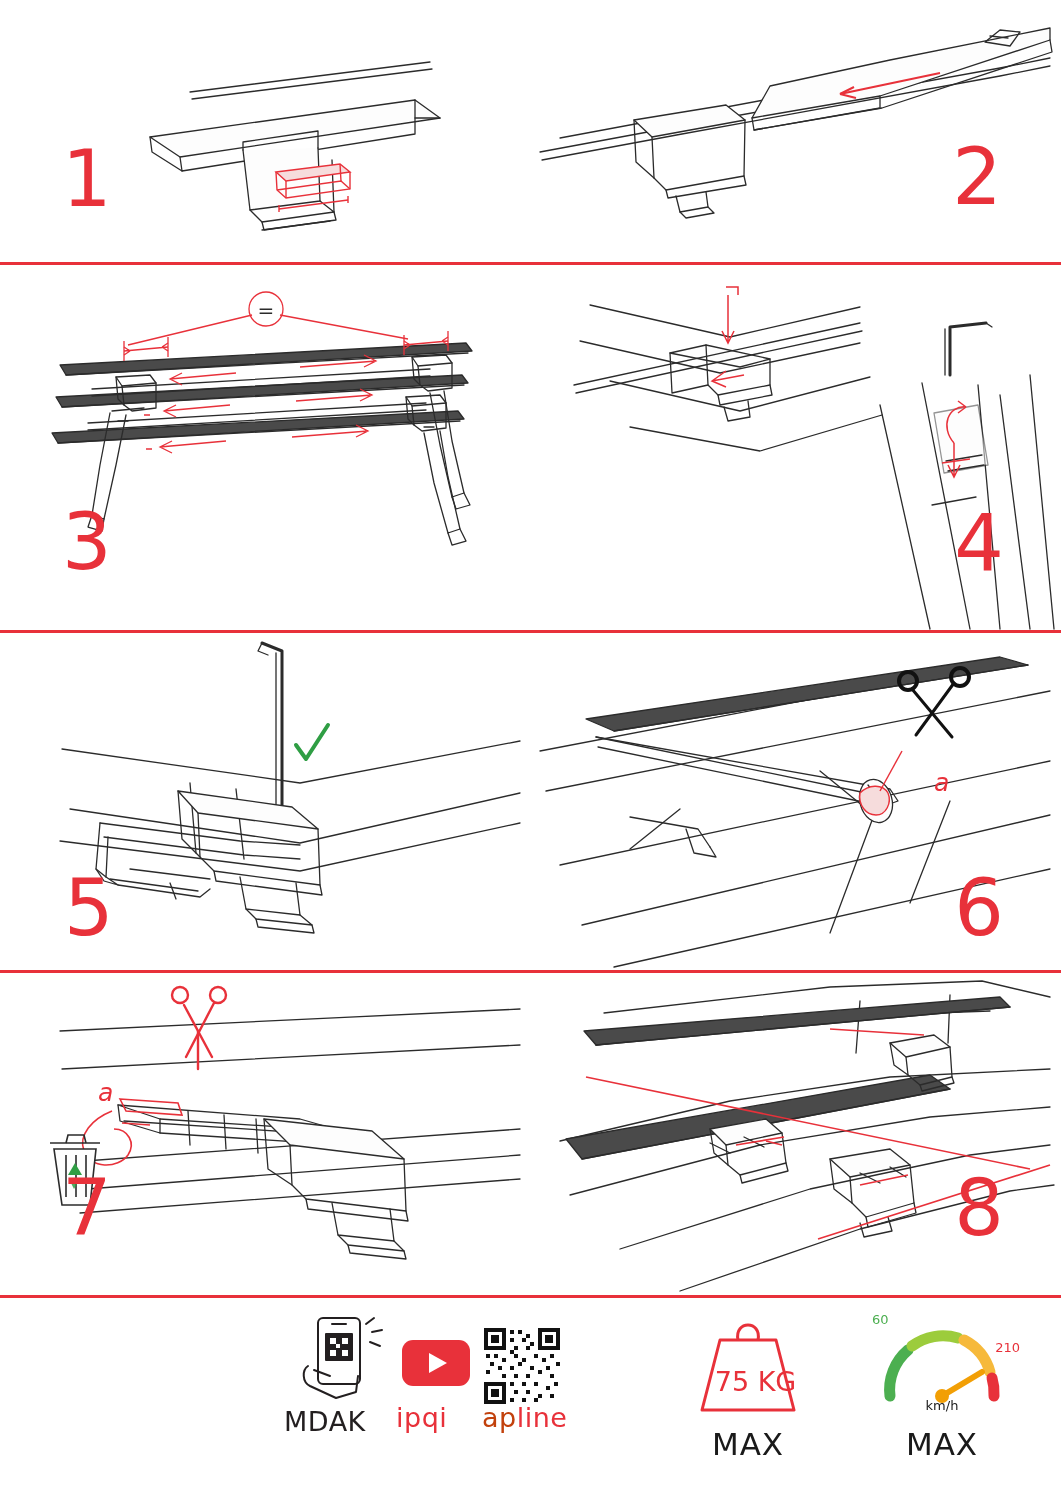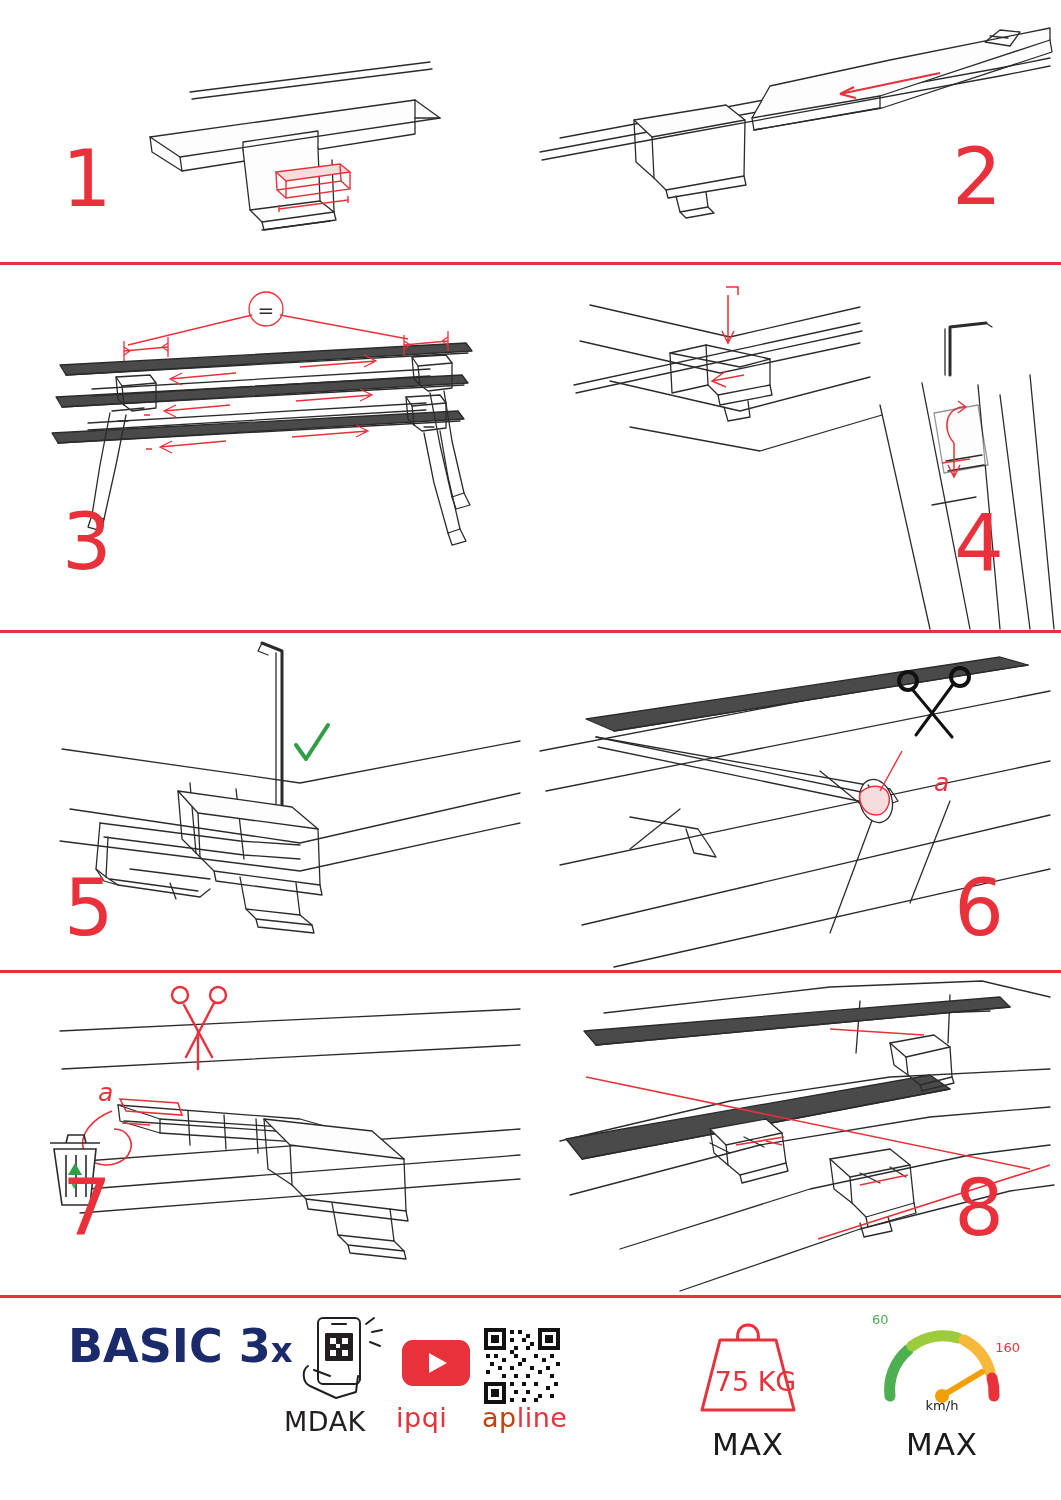--- a/index.html
+++ b/index.html
@@ -499,23 +499,20 @@
         <path d="M330 212 L378 202"></path>
         <path d="M236 168 L252 172"></path>
       </g>
     </svg>
     <div class="step-num" style="right:58px;top:196px;">8</div>
   </div>
 
   <div class="footer">
 
     <div class="brandblock">
-      <div class="brand-basic">
-        <span>BASIC 3</span><span class="x">x</span>
-      </div>
     </div>
 
     <div class="logo-cell" style="left:284px;top:16px;width:118px;">
       <svg width="118" height="88" viewBox="0 0 118 88">
         <g fill="none" stroke="#231f20" stroke-width="2" stroke-linejoin="round" stroke-linecap="round">
           <rect x="34" y="4" width="42" height="66" rx="5" fill="#ffffff"></rect>
           <path d="M48 10 L62 10"></path>
           <rect x="42" y="20" width="26" height="26" fill="#231f20"></rect>
           <path d="M24 52 C 18 56 18 68 26 72 L52 84 L72 78 L74 62"></path>
           <path d="M30 56 L46 62"></path>
@@ -631,20 +628,20 @@
       <div style="position:relative;width:160px;height:110px;">
         <svg width="160" height="110" viewBox="0 0 160 110">
           <path d="M28 86 A 52 52 0 0 1 46 40" fill="none" stroke="#4caf50" stroke-width="11" stroke-linecap="round"></path>
           <path d="M50 36 A 52 52 0 0 1 96 28" fill="none" stroke="#9ccc3c" stroke-width="11" stroke-linecap="round"></path>
           <path d="M102 30 A 52 52 0 0 1 128 62" fill="none" stroke="#f6b93b" stroke-width="11" stroke-linecap="round"></path>
           <path d="M130 68 A 52 52 0 0 1 132 86" fill="none" stroke="#e8313a" stroke-width="11" stroke-linecap="round"></path>
           <circle cx="80" cy="86" r="7" fill="#f29f05"></circle>
           <path d="M80 86 L120 62" stroke="#f29f05" stroke-width="6" stroke-linecap="round"></path>
         </svg>
         <div class="gauge-tick-lo">60</div>
-        <div class="gauge-tick-hi">160</div>
+        <div class="gauge-tick-hi">210</div>
         <div class="kmh-text">km/h</div>
       </div>
       <div class="max-label">MAX</div>
     </div>
 
   </div>
 </div>
 
 </body></html>

